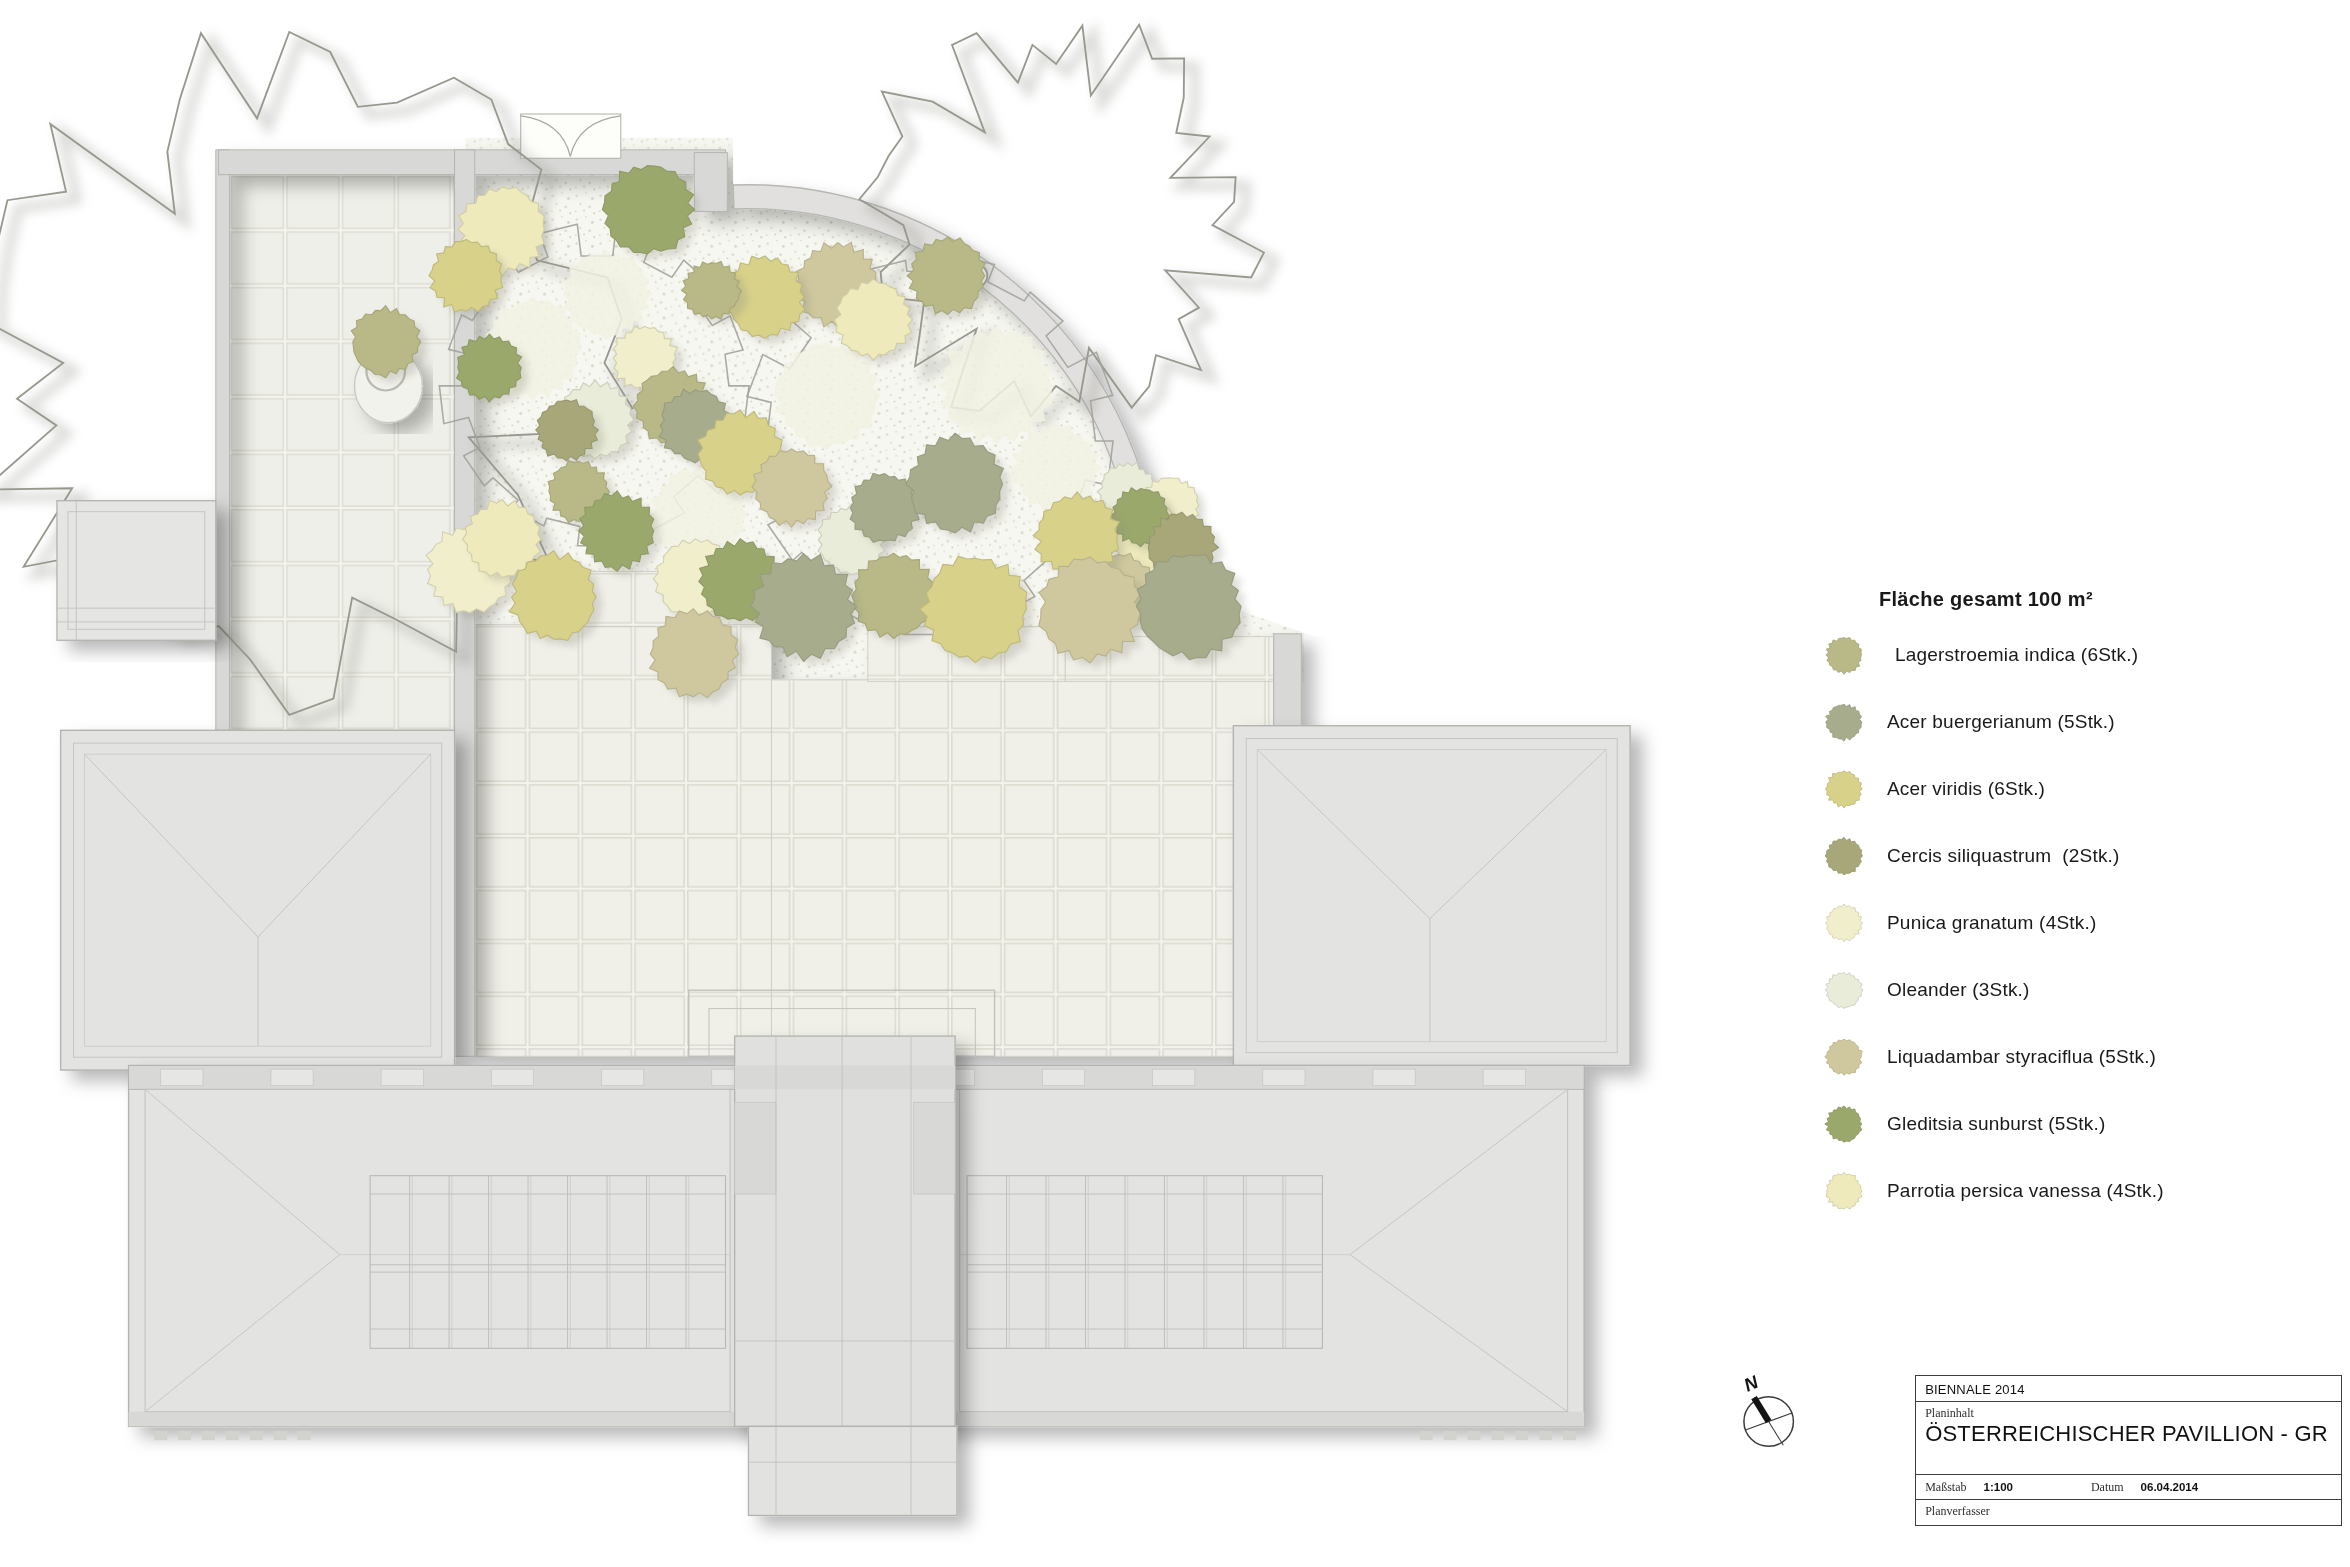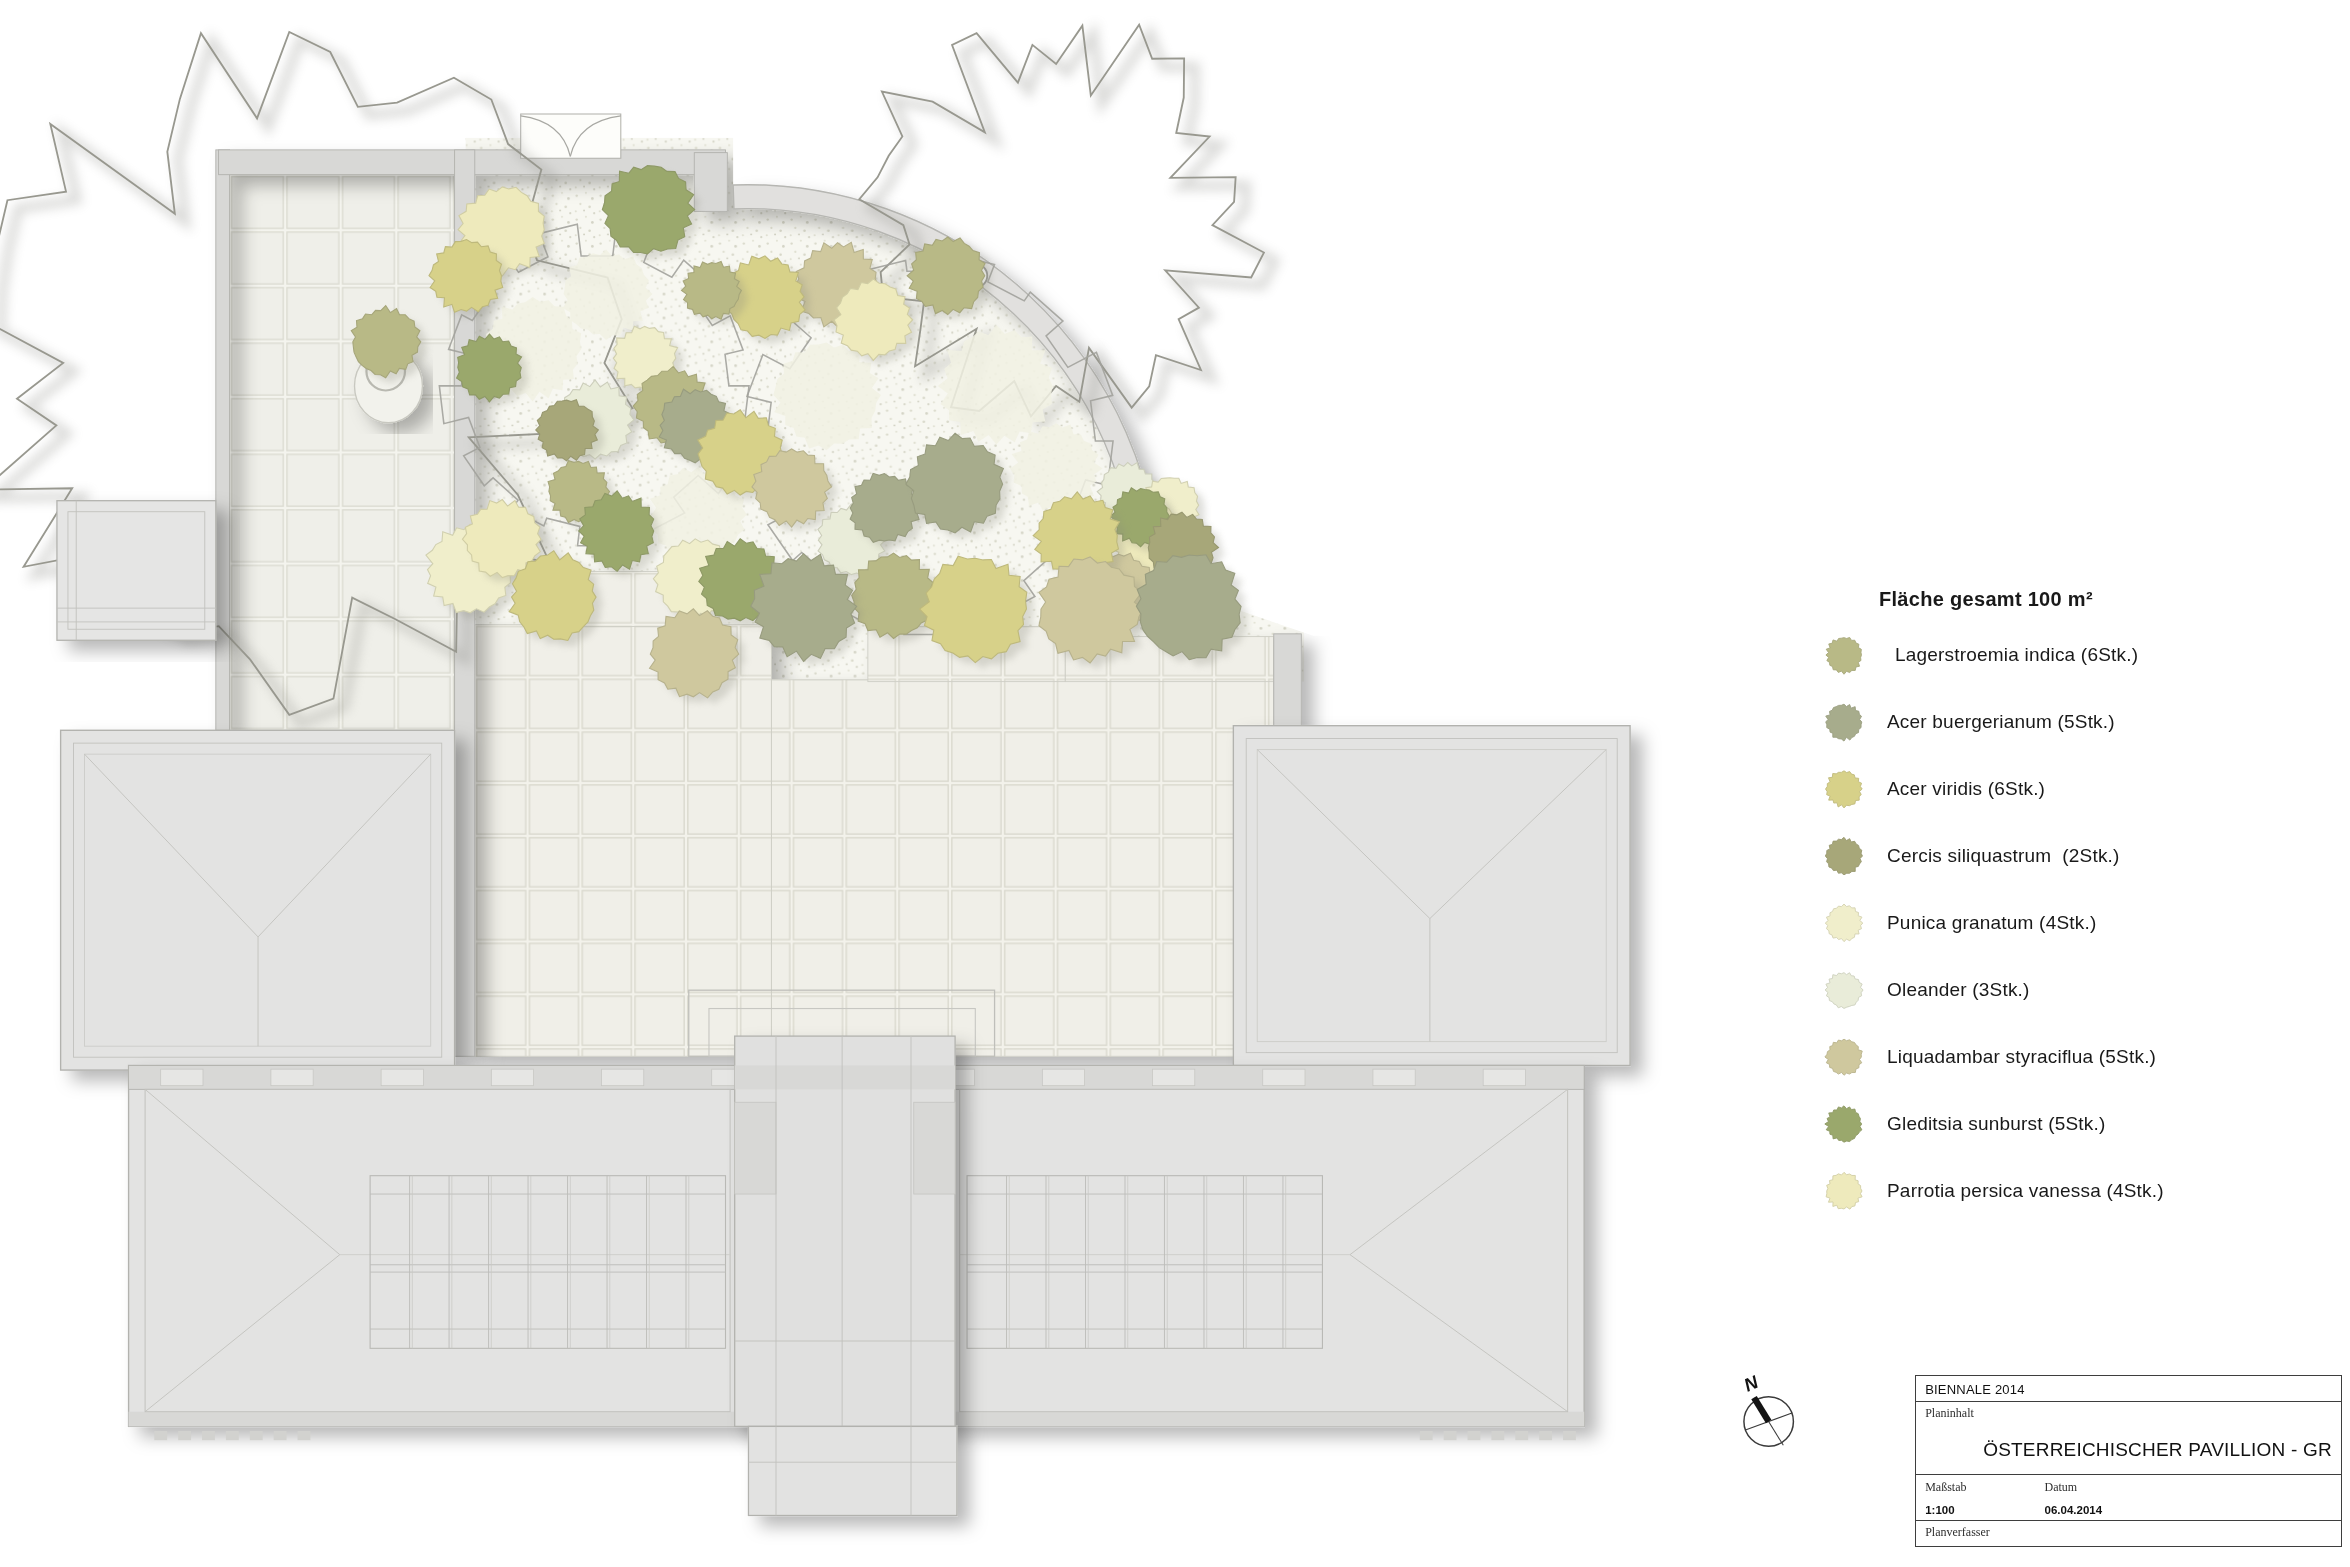--- a/index.html
+++ b/index.html
@@ -17,23 +17,23 @@
   
   .north{position:absolute;left:1732px;top:1372px;width:77px;height:88px;}
 
   
   .tblock{position:absolute;left:1915px;top:1375px;width:425px;background:#fff;
           border:1.8px solid #3e3e3e;color:#111;}
   .tb-row1{padding:5.5px 9.2px 4.6px;border-bottom:1.8px solid #3e3e3e;font-weight:normal;
            font-size:13px;letter-spacing:0.2px;}
   .tb-row2{padding:3.7px 9.2px 7.3px;border-bottom:1.8px solid #3e3e3e;min-height:61px;}
   .tb-label{font-size:12px;color:#2e2e2e;font-family:Liberation Serif, serif;}
-  .tb-content{font-size:19px;margin-top:18px;letter-spacing:0.2px;text-align:right;}
+  .tb-content{font-size:22px;margin-top:0;letter-spacing:0.2px;}
   .tb-row3{display:flex;padding:4.6px 9.2px;border-bottom:1.8px solid #3e3e3e;align-items:baseline;}
-  .tb-kv{display:flex;gap:9px;align-items:baseline;flex-direction:column;}
+  .tb-kv{display:flex;gap:17px;align-items:baseline;}
   .tb-kv.second{margin-left:78px;}
   .tb-val{font-weight:bold;font-size:11.5px;}
   .tb-row4{padding:3.7px 9.2px 6.4px;}
   .tb-author{font-weight:bold;font-size:12px;line-height:1.32;margin-top:1.8px;}
 </style>
 </head>
 <body>
 
 <div class="stage">
 

